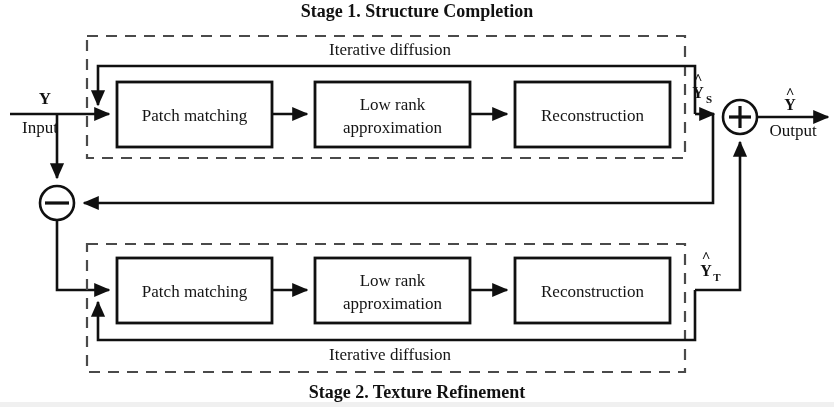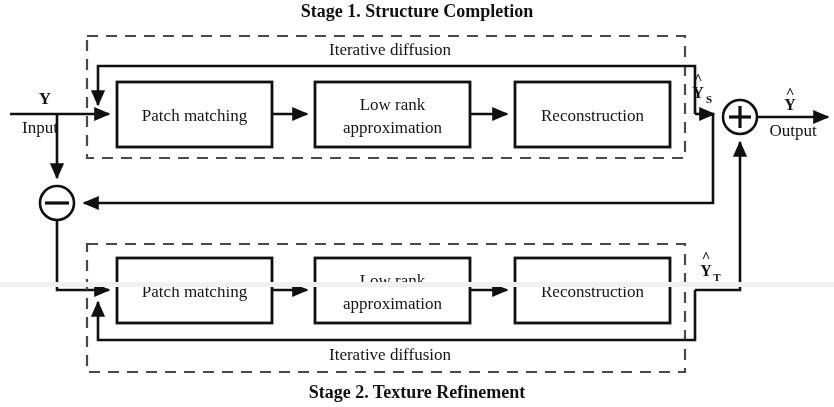--- a/index.html
+++ b/index.html
@@ -9,21 +9,21 @@
   }
   body {
     width: 834px;
     height: 407px;
     font-family: "Liberation Serif", "DejaVu Serif", serif;
     overflow: hidden;
   }
   #diagram-root {
     position: relative;
     width: 834px;
-    height: 287px;
+    height: 407px;
     background: #ffffff;
   }
   svg#figure {
     display: block;
     width: 834px;
     height: 407px;
   }
   .stage-title {
     font-family: "Liberation Serif", "DejaVu Serif", serif;
     font-weight: bold;

